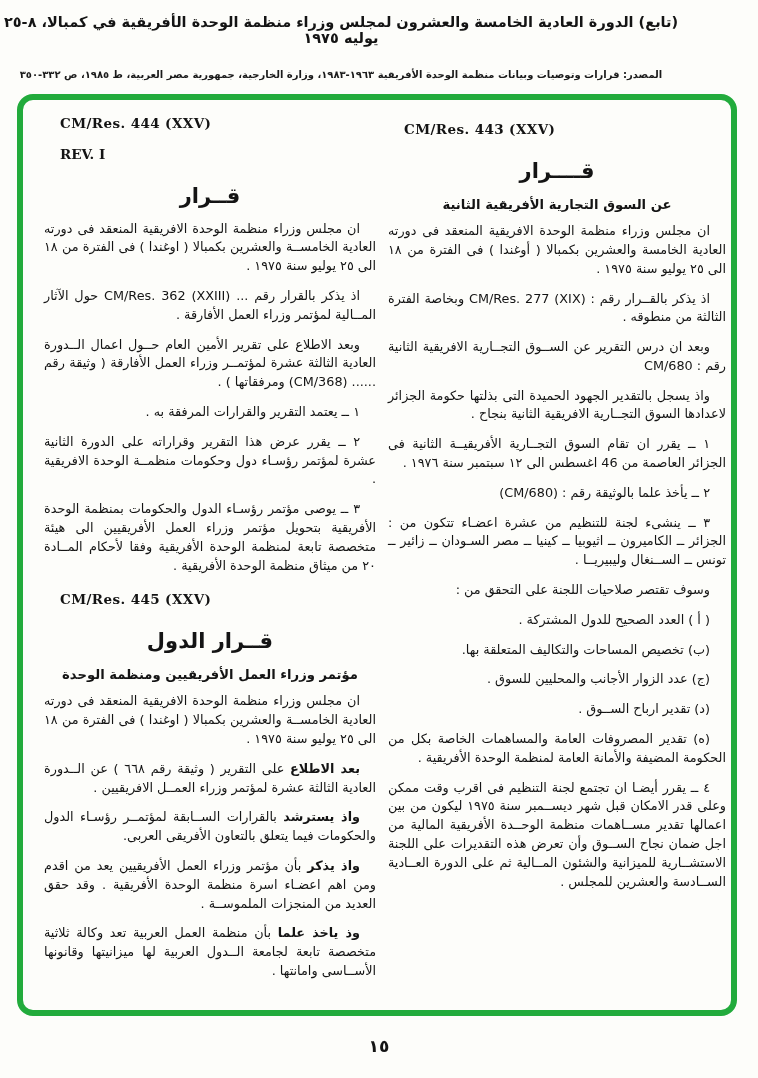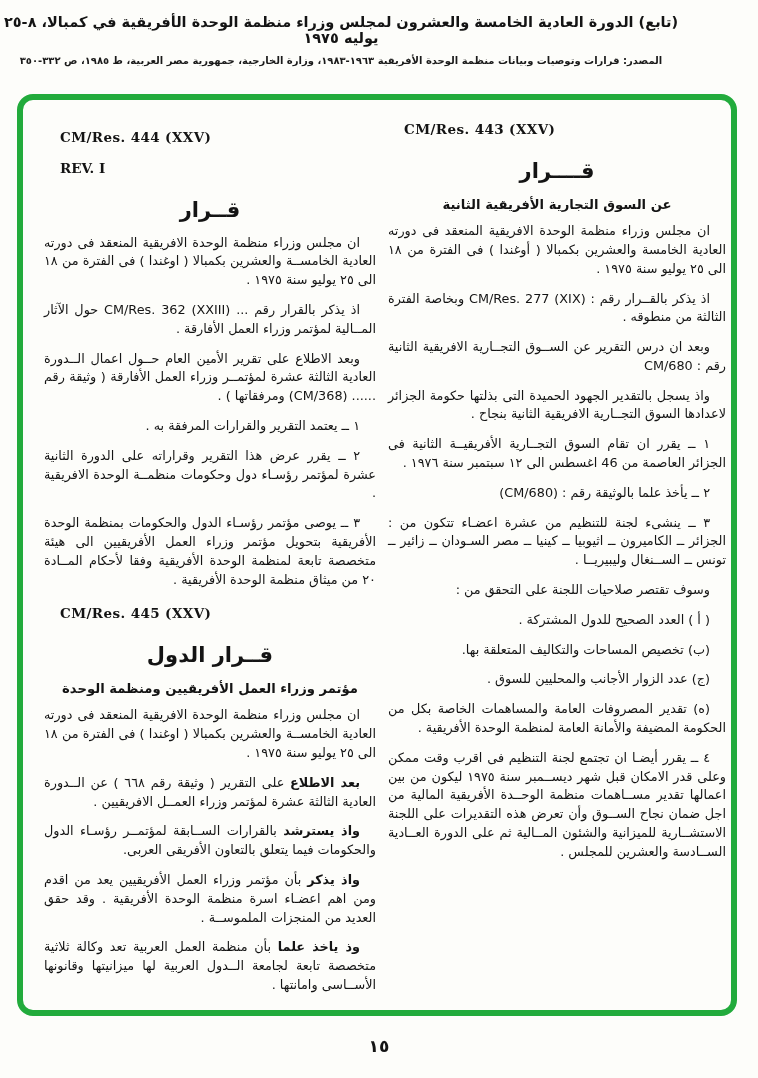--- a/index.html
+++ b/index.html
@@ -3,29 +3,29 @@
 <meta charset="utf-8">
 <style>
   html,body{margin:0;padding:0;}
   body{
     width:758px;height:1078px;position:relative;overflow:hidden;
     background:#fdfdfa;color:#141414;
     font-family:"DejaVu Sans",sans-serif;
   }
   .header{position:absolute;top:14px;left:0;width:682px;text-align:center;direction:rtl;}
   .header-line1{font-size:14.5px;font-weight:bold;letter-spacing:.2px;}
-  .header-line2{font-size:10px;font-weight:bold;margin-top:9px;color:#1a1a1a;}
+  .header-line2{font-size:10px;font-weight:bold;margin-top:23px;color:#1a1a1a;}
   .frame{
     position:absolute;left:17px;top:94px;width:720px;height:922px;
     border:6px solid #22ab3c;border-radius:16px;box-sizing:border-box;
     background:transparent;
   }
   .col{position:absolute;direction:rtl;text-align:justify;font-size:12.8px;line-height:1.47;}
   .col-right{left:388px;top:120px;width:338px;}
-  .col-left{left:44px;top:128px;width:332px;}
+  .col-left{left:44px;top:114px;width:332px;}
   .res-ref{
     direction:ltr;text-align:left;unicode-bidi:embed;
     font-family:"DejaVu Serif",serif;font-weight:bold;font-size:13.5px;letter-spacing:.4px;
     margin:0 0 2px;
   }
   .res-rev{direction:ltr;text-align:left;font-family:"DejaVu Serif",serif;font-weight:bold;font-size:13.5px;margin:2px 0 0;}
   .res-title{text-align:center;font-weight:bold;font-size:21px;margin:16px 0 8px;text-indent:0;}
   .res-subtitle{text-align:center;font-weight:bold;font-size:13.2px;margin:2px 0 8px;text-indent:0;}
   .col p{margin:0 0 11px;text-indent:16px;}
   .lead{font-weight:bold;}
@@ -72,17 +72,18 @@
   <p>اذ يذكر بالقــرار رقم : CM/Res. 277 (XIX) وبخاصة الفترة الثالثة من منطوقه .</p>
   <p>وبعد ان درس التقرير عن الســوق التجــارية الافريقية الثانية رقم : CM/680</p>
   <p>واذ يسجل بالتقدير الجهود الحميدة التى بذلتها حكومة الجزائر لاعدادها السوق التجــارية الافريقية الثانية بنجاح .</p>
   <p>١ ــ يقرر ان تقام السوق التجــارية الأفريقيــة الثانية فى الجزائر العاصمة من 46 اغسطس الى ١٢ سبتمبر سنة ١٩٧٦ .</p>
   <p>٢ ــ يأخذ علما بالوثيقة رقم : (CM/680)</p>
   <p>٣ ــ ينشىء لجنة للتنظيم من عشرة اعضـاء تتكون من : الجزائر ــ الكاميرون ــ اثيوبيا ــ كينيا ــ مصر السـودان ــ زائير ــ تونس ــ الســنغال وليبيريــا .</p>
   <p>وسوف تقتصر صلاحيات اللجنة على التحقق من :</p>
   <p>( أ ) العدد الصحيح للدول المشتركة .</p>
   <p>(ب) تخصيص المساحات والتكاليف المتعلقة بها.</p>
   <p>(ج) عدد الزوار الأجانب والمحليين للسوق .</p>
+  <p>(د) تقدير ارباح الســوق .</p>
   <p>(ه) تقدير المصروفات العامة والمساهمات الخاصة بكل من الحكومة المضيفة والأمانة العامة لمنظمة الوحدة الأفريقية .</p>
   <p>٤ ــ يقرر أيضـا ان تجتمع لجنة التنظيم فى اقرب وقت ممكن وعلى قدر الامكان قبل شهر ديســمبر سنة ١٩٧٥ ليكون من بين اعمالها تقدير مســاهمات منظمة الوحــدة الأفريقية المالية من اجل ضمان نجاح الســوق وأن تعرض هذه التقديرات على اللجنة الاستشــارية للميزانية والشئون المــالية ثم على الدورة العــادية الســادسة والعشرين للمجلس .</p>
 </div>
 
 <div class="page-number">١٥</div>
 
 </body></html>

